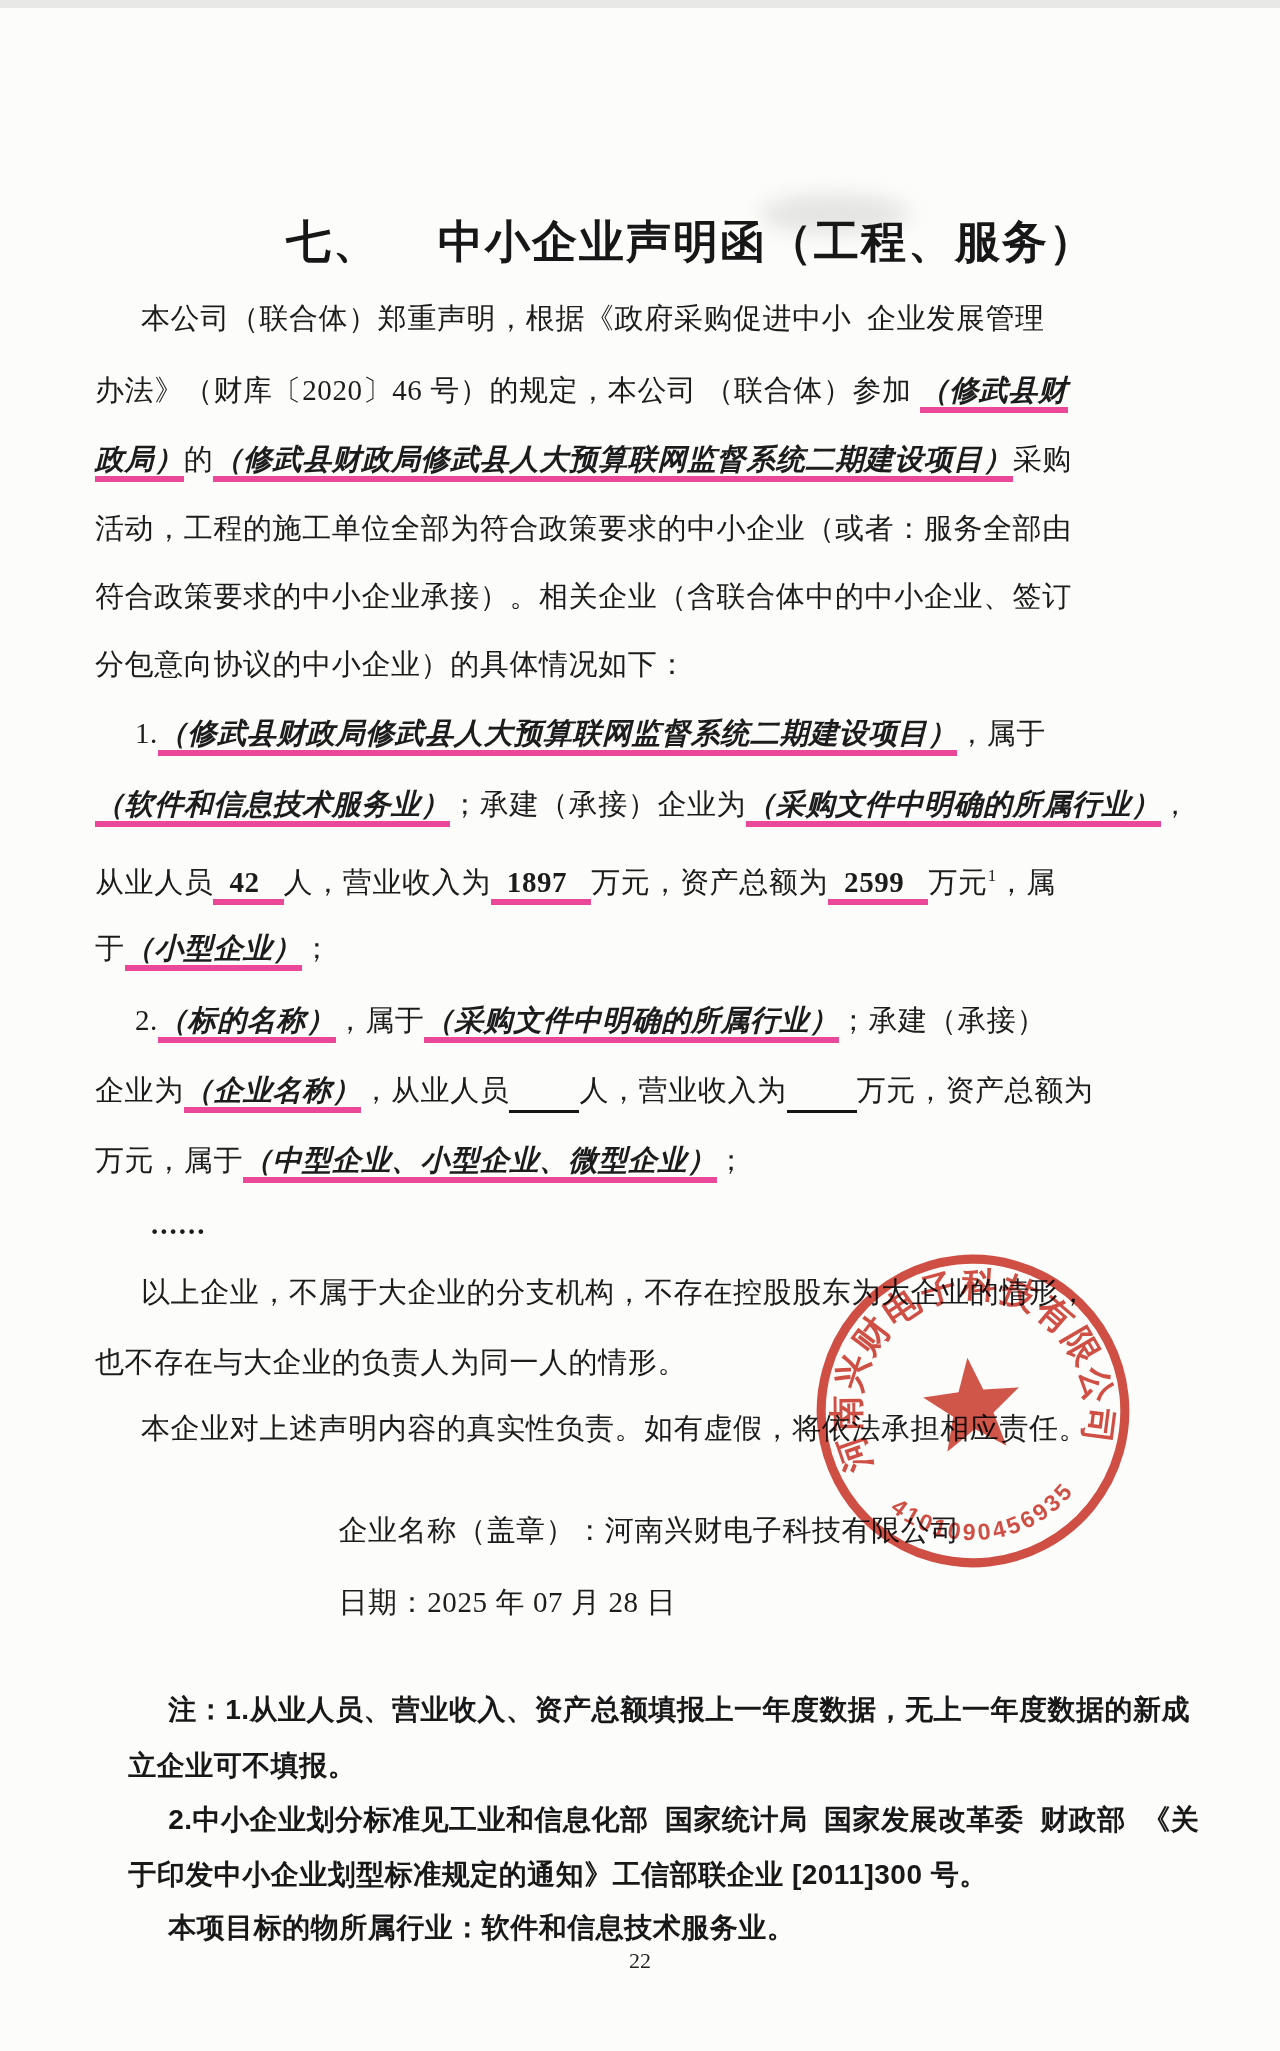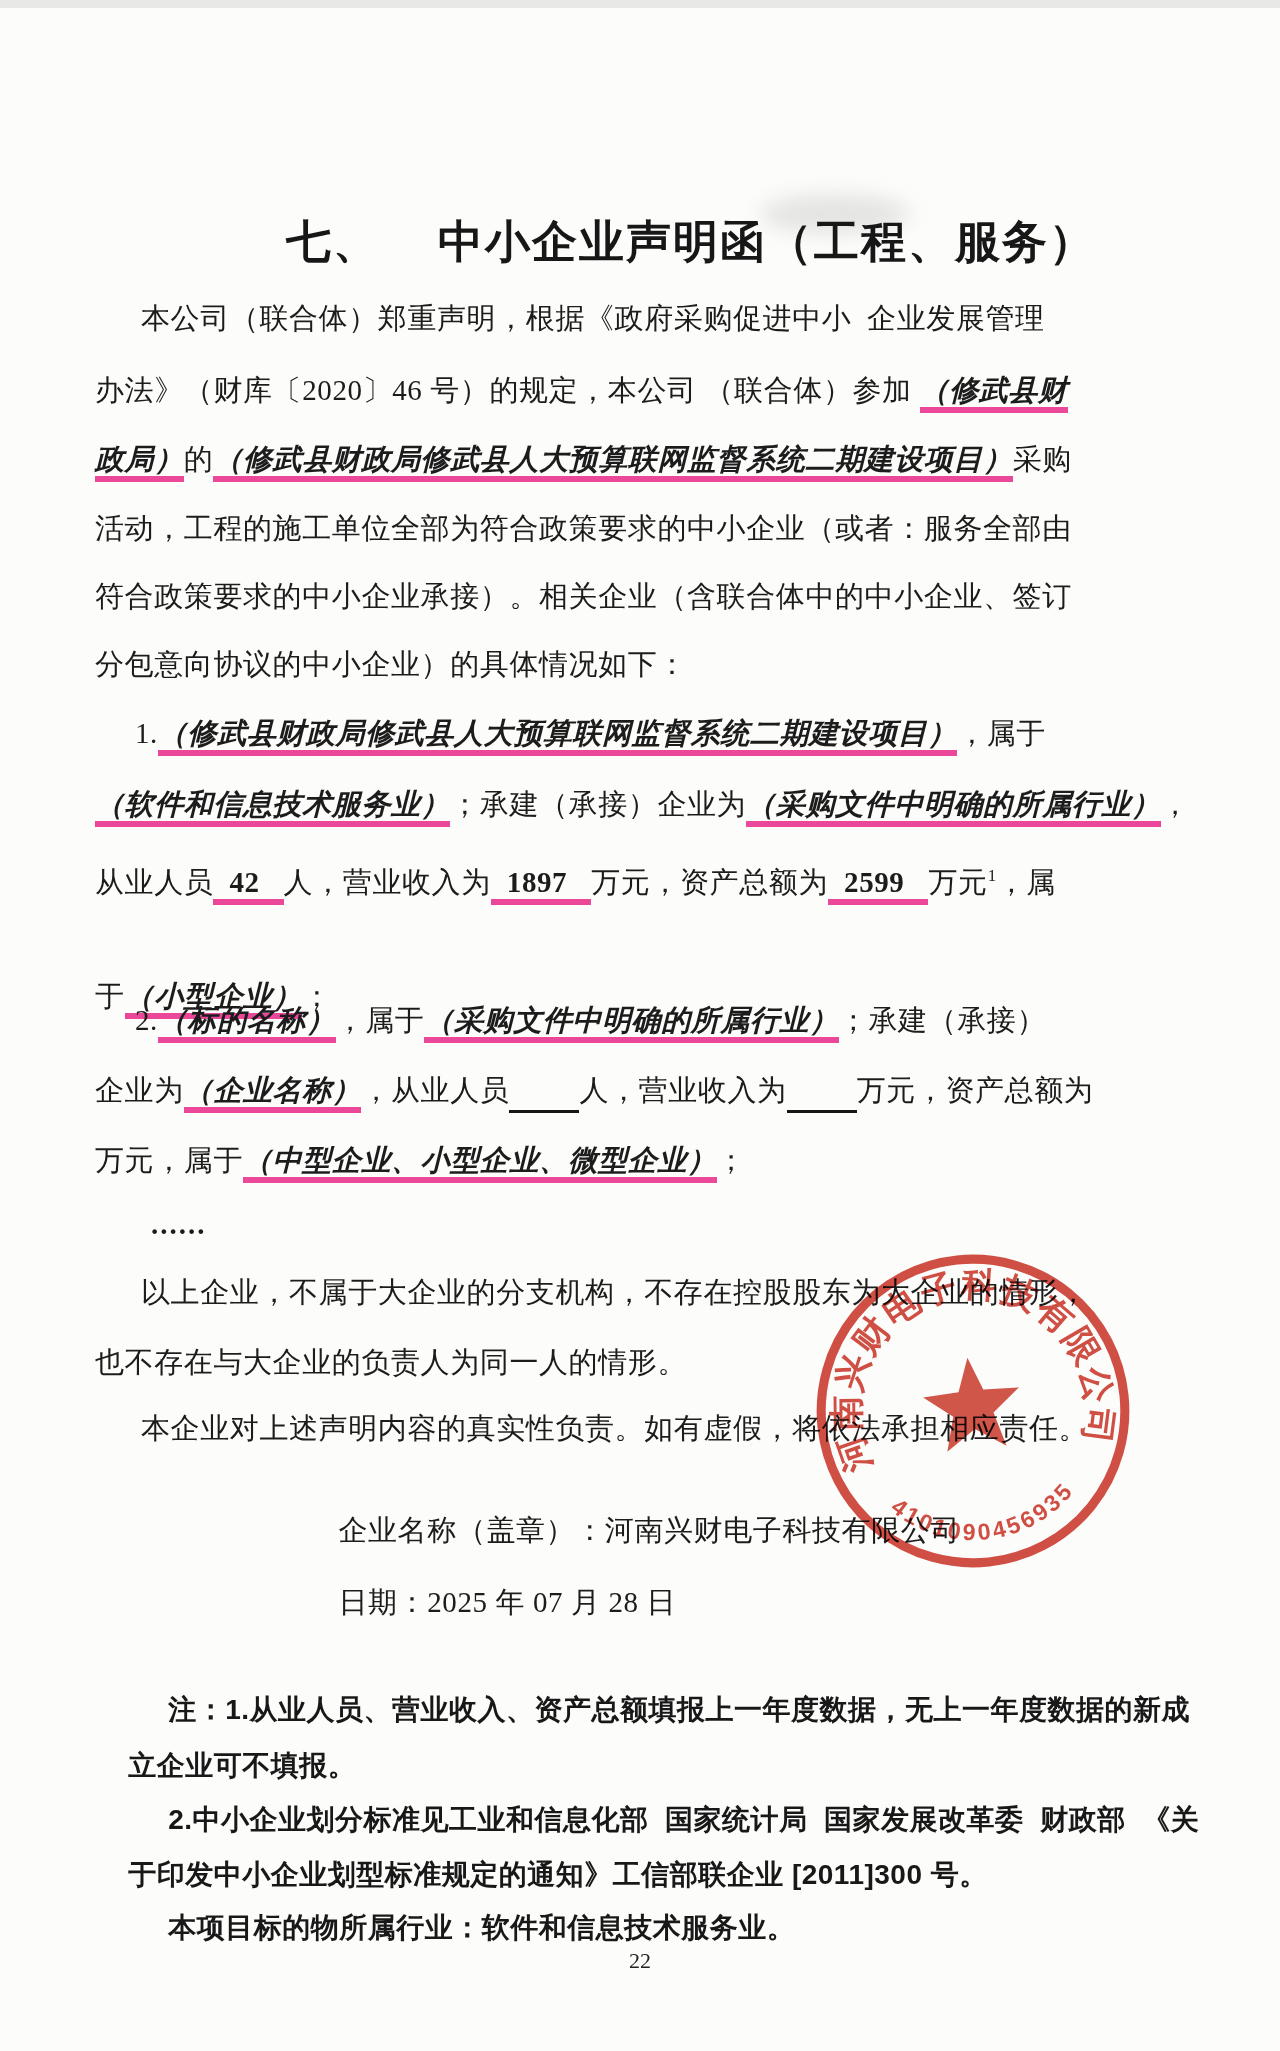--- a/index.html
+++ b/index.html
@@ -50,21 +50,21 @@
 
   <div class="ln ind" style="top:290px"><span>本公司（联合体）郑重声明，根据《政府采购促进中小  企业发展管理</span></div>
   <div class="ln" style="top:362px"><span>办法》（财库〔2020〕46 号）的规定，本公司 （联合体）参加 </span><span class="u it">（修武县财</span></div>
   <div class="ln" style="top:431px"><span class="u it">政局）</span><span>的</span><span class="u it">（修武县财政局修武县人大预算联网监督系统二期建设项目）</span><span>采购</span></div>
   <div class="ln" style="top:568px"><span>符合政策要求的中小企业承接）。相关企业（含联合体中的中小企业、签订</span></div>
   <div class="ln" style="top:500px"><span>活动，工程的施工单位全部为符合政策要求的中小企业（或者：服务全部由</span></div>
   <div class="ln" style="top:636px"><span>分包意向协议的中小企业）的具体情况如下：</span></div>
   <div class="ln ind-sm" style="top:705px"><span>1.</span><span class="u it">（修武县财政局修武县人大预算联网监督系统二期建设项目）</span><span>，属于</span></div>
   <div class="ln" style="top:776px"><span class="u it">（软件和信息技术服务业）</span><span>；承建（承接）企业为</span><span class="u it">（采购文件中明确的所属行业）</span><span>，</span></div>
   <div class="ln" style="top:848px"><span>从业人员</span><span class="u pad">42</span><span>人，营业收入为</span><span class="u pad">1897</span><span>万元，资产总额为</span><span class="u pad">2599</span><span>万元</span><span class="sup">1</span><span>，属</span></div>
-  <div class="ln" style="top:968px"><span>于</span><span class="u it">（小型企业）</span><span>；</span></div>
+  <div class="ln" style="top:920px"><span>于</span><span class="u it">（小型企业）</span><span>；</span></div>
   <div class="ln ind-sm" style="top:992px"><span>2.</span><span class="u it">（标的名称）</span><span>，属于</span><span class="u it">（采购文件中明确的所属行业）</span><span>；承建（承接）</span></div>
   <div class="ln" style="top:1062px"><span>企业为</span><span class="u it">（企业名称）</span><span>，从业人员</span><span class="blank"></span><span>人，营业收入为</span><span class="blank"></span><span>万元，资产总额为</span></div>
   <div class="ln" style="top:1132px"><span>万元，属于</span><span class="u it">（中型企业、小型企业、微型企业）</span><span>；</span></div>
   <div class="ln dots" style="top:1196px"><span>......</span></div>
   <div class="ln ind" style="top:1264px"><span>以上企业，不属于大企业的分支机构，不存在控股股东为大企业的情形，</span></div>
   <div class="ln" style="top:1334px"><span>也不存在与大企业的负责人为同一人的情形。</span></div>
   <div class="ln ind" style="top:1400px"><span>本企业对上述声明内容的真实性负责。如有虚假，将依法承担相应责任。</span></div>
 
   <div class="ln sig" style="top:1462px">
     <span>企业名称（盖章）：河南兴财电子科技有限公司</span>

